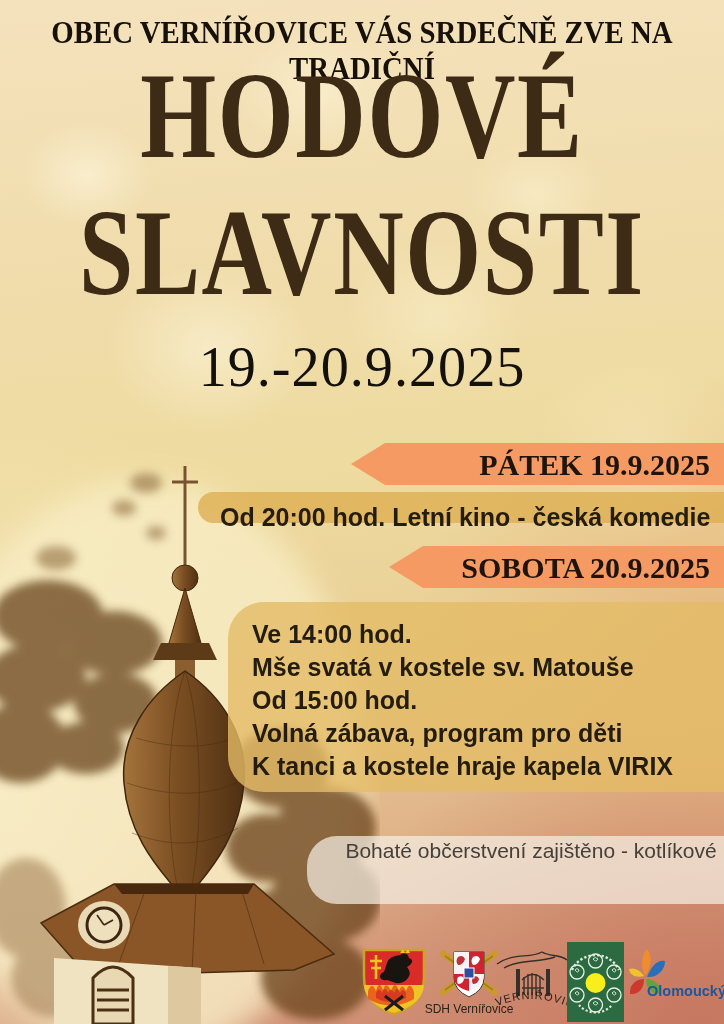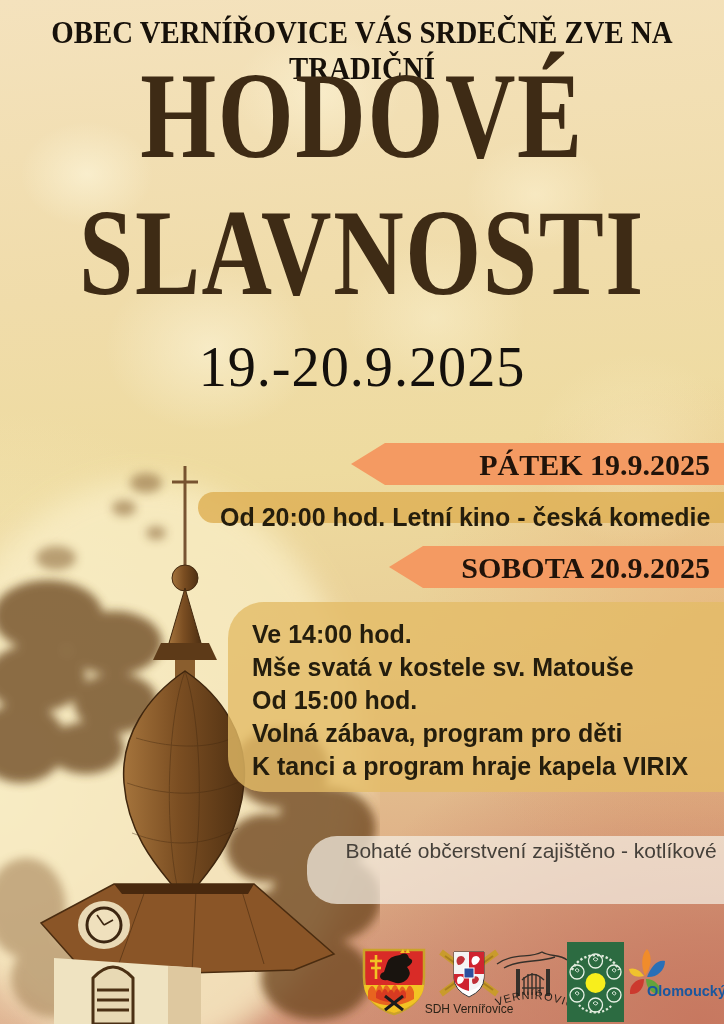--- a/index.html
+++ b/index.html
@@ -148,21 +148,21 @@
     <span>Od 20:00 hod. Letní kino - česká komedie</span>
   </div>
   <div class="ribbon saturday">
     <span>SOBOTA 20.9.2025</span>
   </div>
   <div class="program-box">
     <div class="pl bold">Ve 14:00 hod.</div>
     <div class="pl">Mše svatá v kostele sv. Matouše</div>
     <div class="pl bold">Od 15:00 hod.</div>
     <div class="pl">Volná zábava, program pro děti</div>
-    <div class="pl bold">K tanci a program hraje kapela VIRIX</div>
+    <div class="pl bold">K tanci a kostele hraje kapela VIRIX</div>
   </div>
   <div class="food-box">
     <div>Bohaté občerstvení zajištěno - kotlíkové</div>
   </div>
 
   <svg class="logo" style="left:356px;top:947px" width="76" height="70" viewBox="0 0 76 70">
     <path d="M8,3 H68 V30 Q68,58 38,67 Q8,58 8,30 Z" fill="#d92b27" stroke="#caa32a" stroke-width="2.5"></path>
     <path d="M8,38 Q9,57 38,66 Q67,57 68,38 Z" fill="#f2c324"></path>
     <path d="M12,44 q4,-10 8,0 q3,-12 7,-1 q3,-10 8,1 q4,-12 8,0 q3,-9 7,0 q4,-11 8,1 l0,7 q-23,13 -46,0 Z" fill="#e8641f"></path>
     <path d="M20,46 q3,-7 6,0 q3,-8 6,0 q3,-7 6,0 q3,-8 6,0 q3,-6 6,0 l0,5 q-15,8 -30,0 Z" fill="#d53322" opacity=".85"></path>

